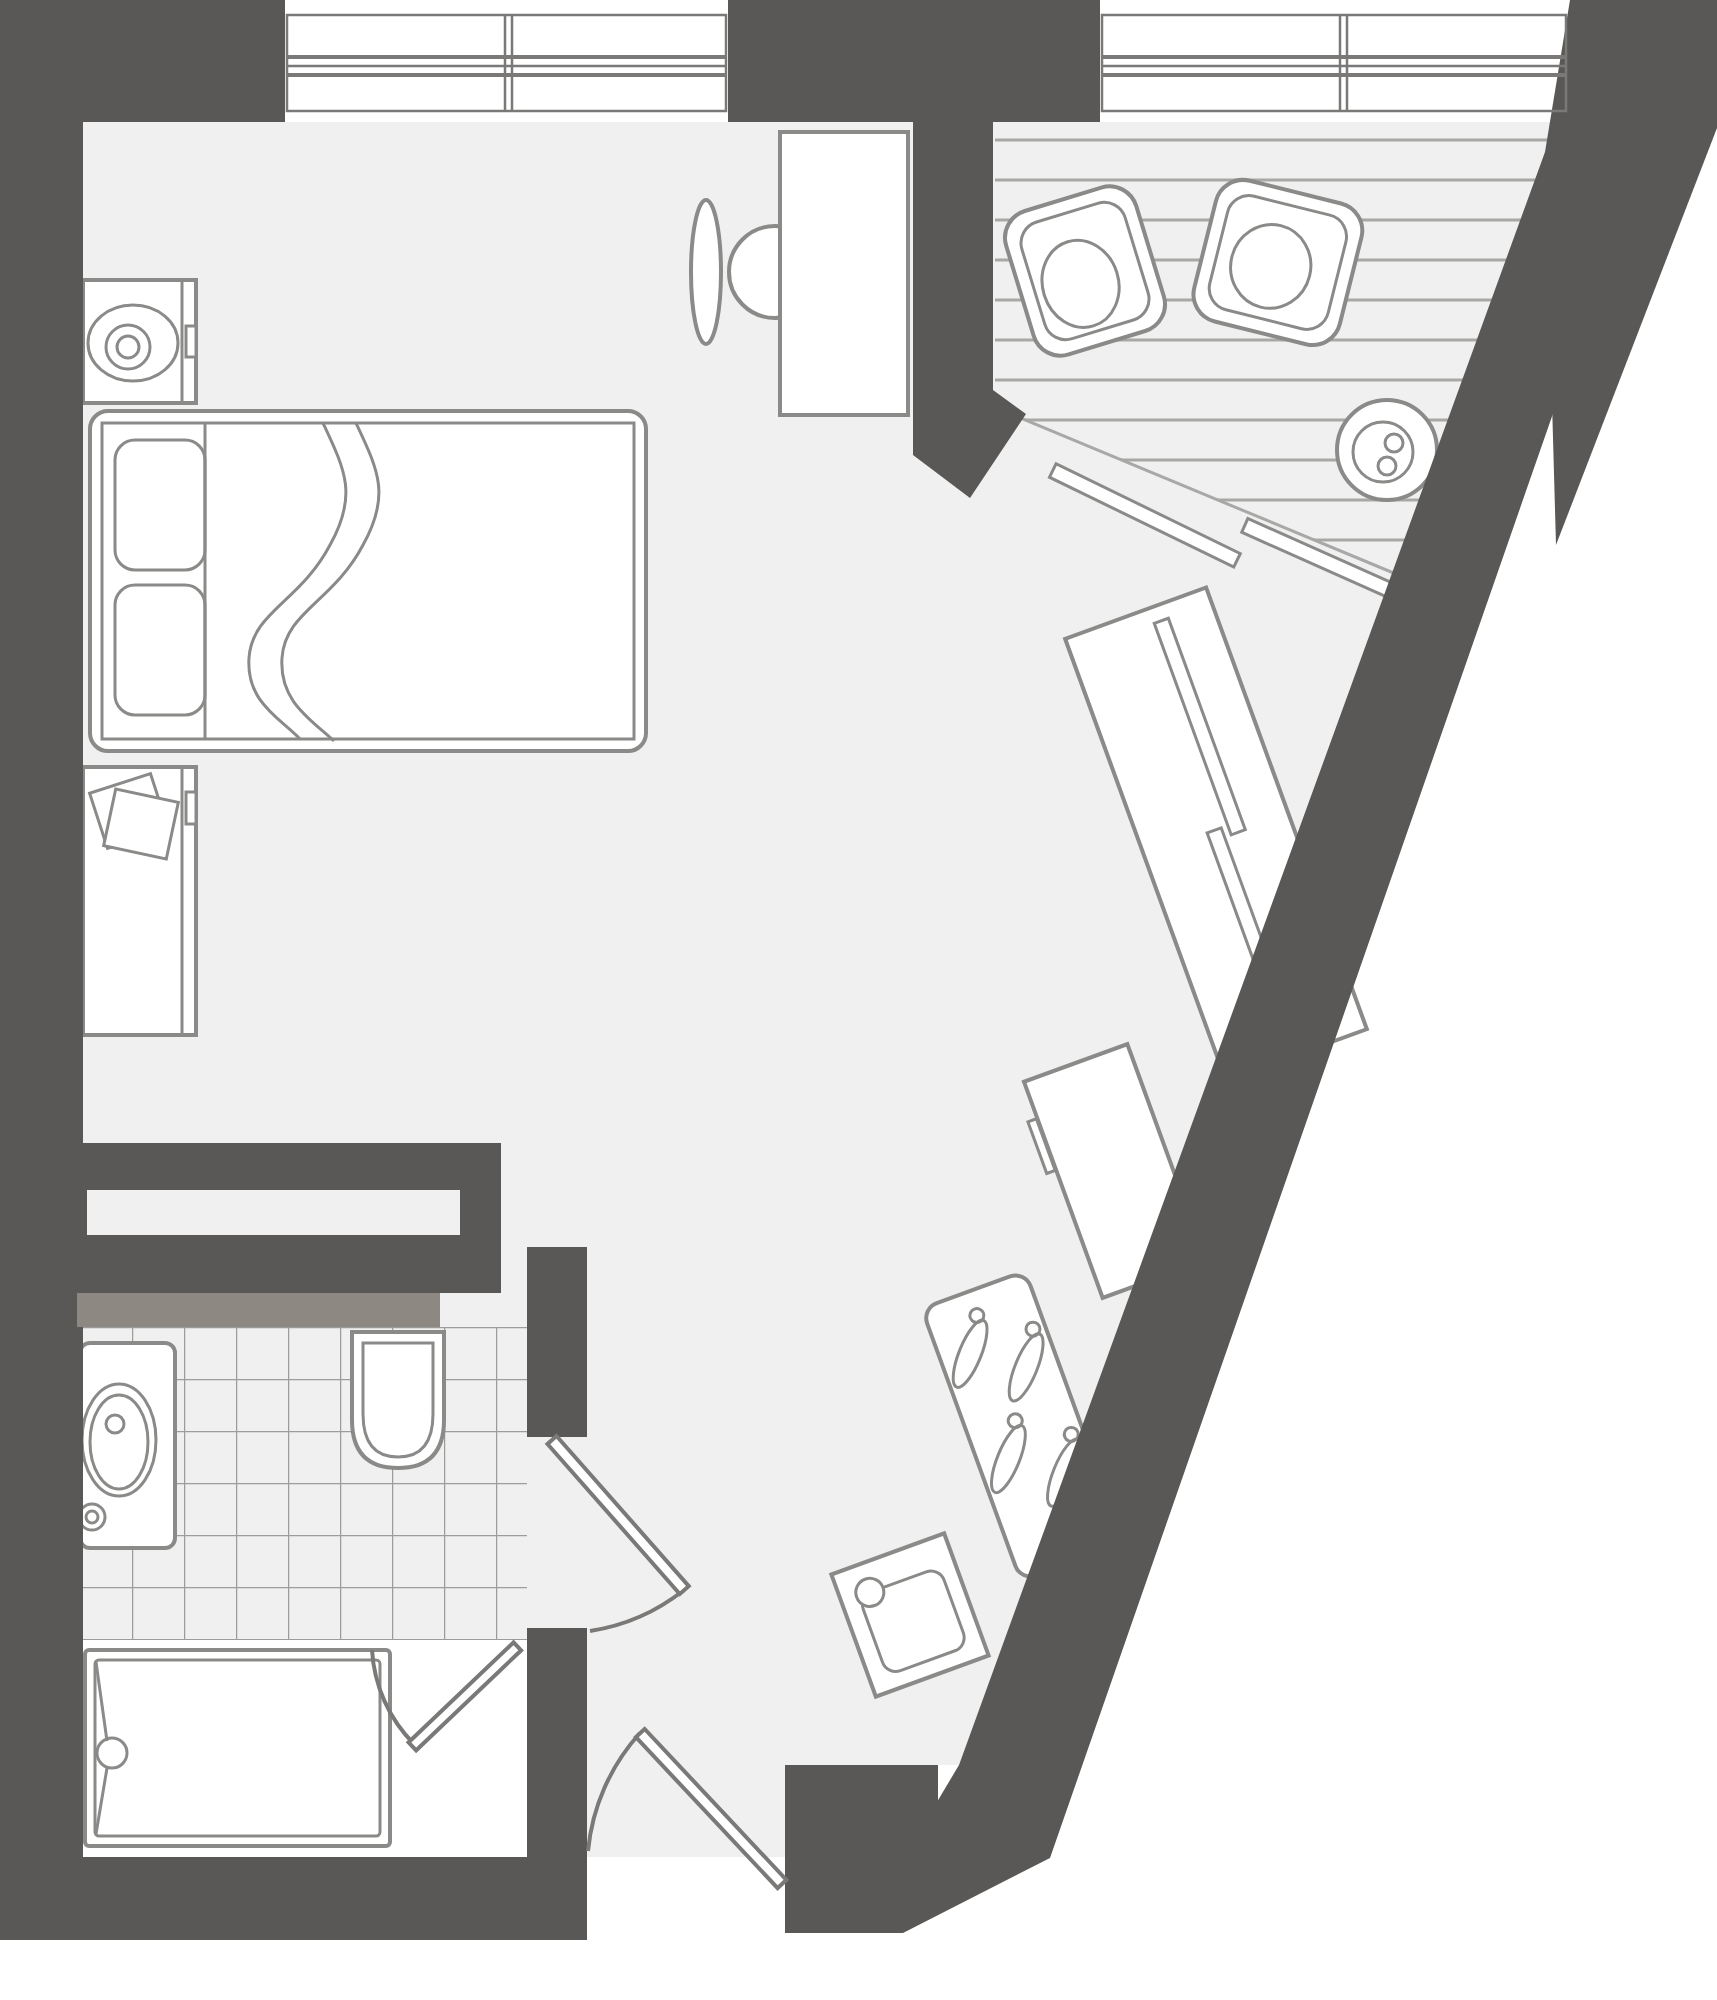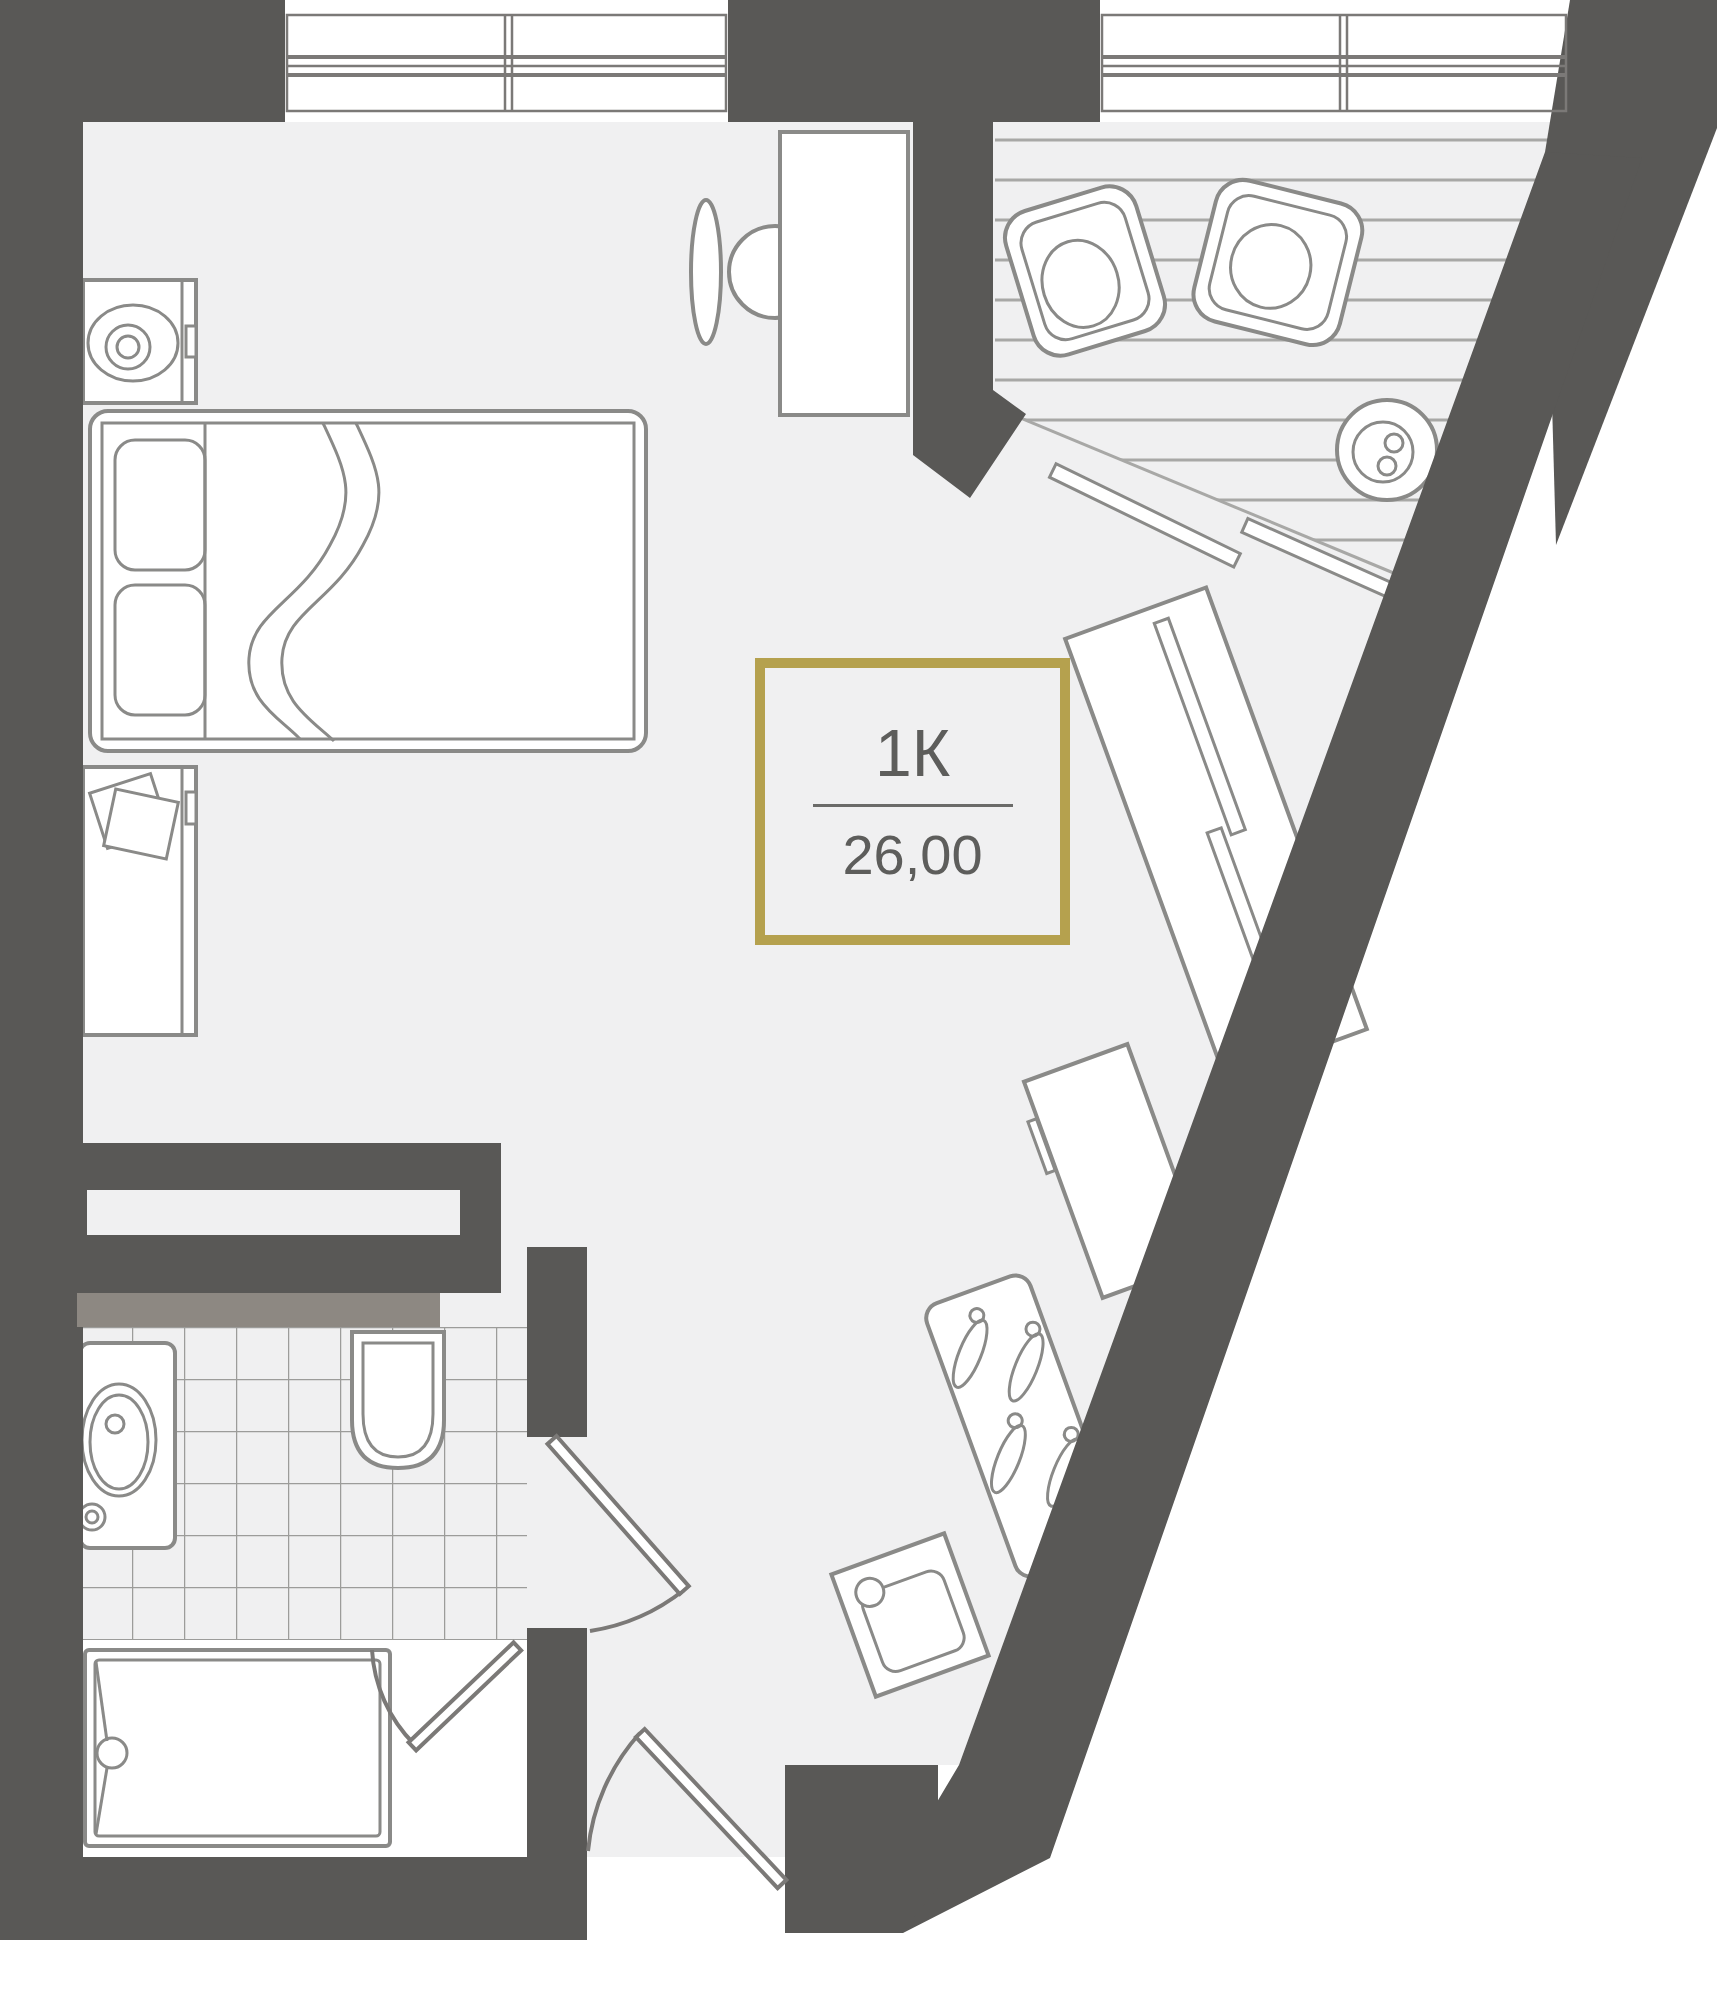--- a/index.html
+++ b/index.html
@@ -216,18 +216,13 @@
   <g>
     <path class="arc" d="M 414 1744 A 145 145 0 0 1 372 1650"></path>
     <rect x="517" y="1640" width="145" height="11" class="leaf" transform="rotate(136.4 517 1646)"></rect>
   </g>
   <g>
     <path class="arc" d="M 640 1733 A 205 205 0 0 0 588 1851"></path>
     <rect x="782" y="1878" width="207" height="12" class="leaf" transform="rotate(226.8 782 1884)"></rect>
   </g>
 </svg>
 
-<div class="unit-label">
-  <div class="unit-type">1К</div>
-  <div class="unit-divider"></div>
-  <div class="unit-area">26,00</div>
 </div>
-</div>
 
 </body></html>

